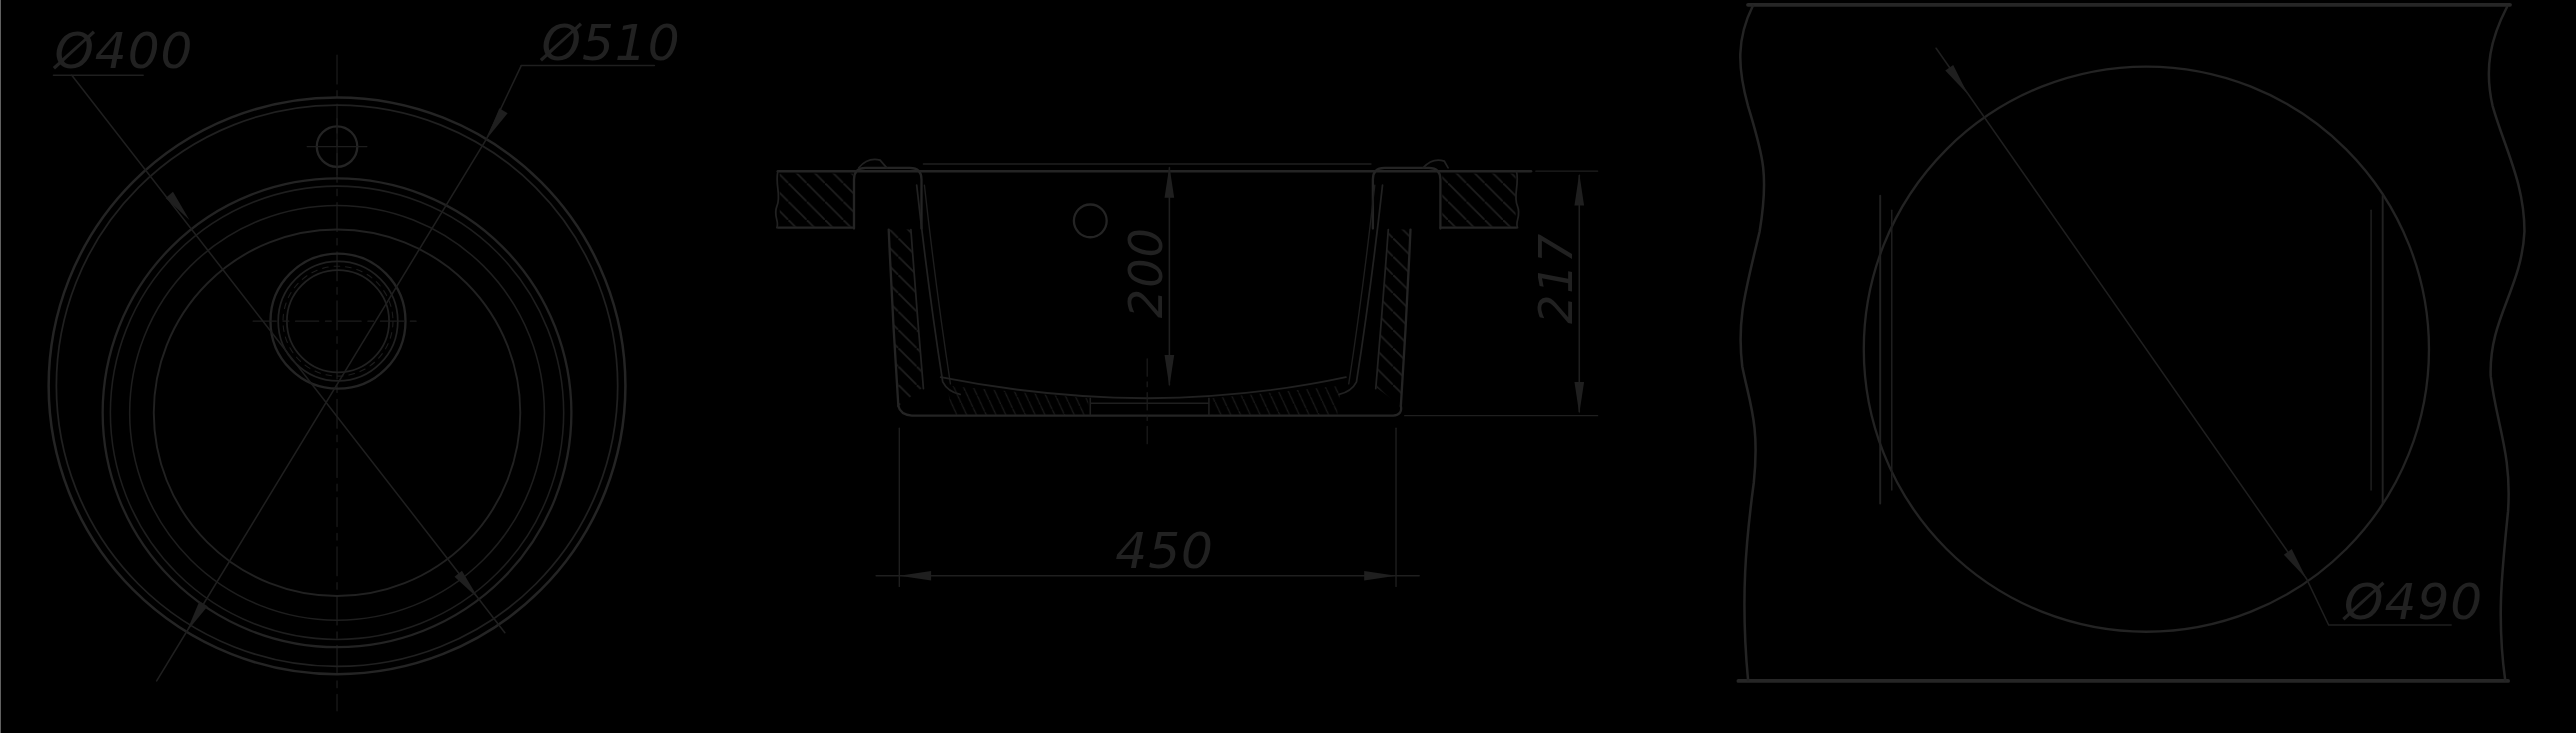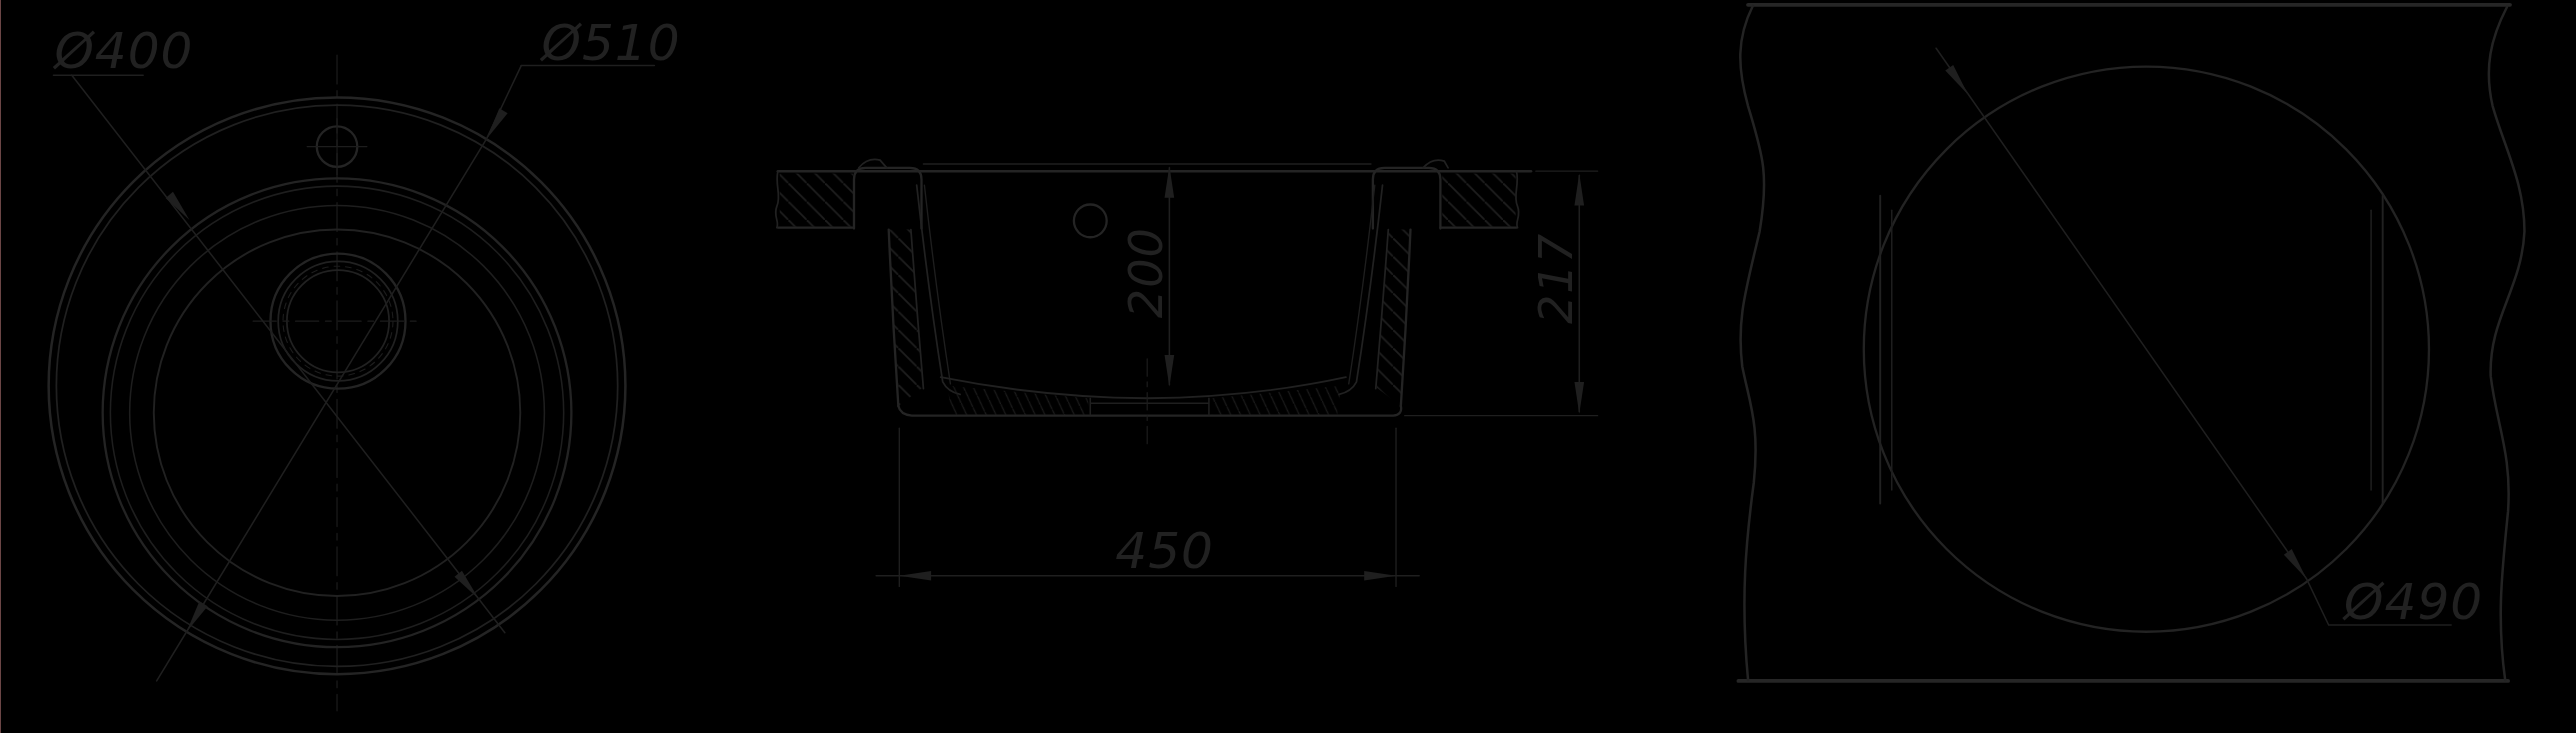--- a/index.html
+++ b/index.html
@@ -1,16 +1,16 @@
 <!DOCTYPE html>
 <html><head>
 <meta charset="utf-8">
 <style>
   html,body{margin:0;padding:0;background:#000;width:2576px;height:733px;overflow:hidden}
-  .stage{position:relative;width:2265px;height:733px;background:#fca5a5}
+  .stage{position:relative;width:2265px;height:733px;background:#e5e5e5}
   svg{display:block}
   text{font-family:"DejaVu Sans","Liberation Sans",sans-serif;font-style:italic;letter-spacing:1px}
   .dim-label{font-size:52px}
   .dim-label-sm{font-size:48px}
 </style>
 </head>
 <body>
 
 <div class="stage">
 <svg width="2576" height="733" viewBox="0 0 2670 760">

